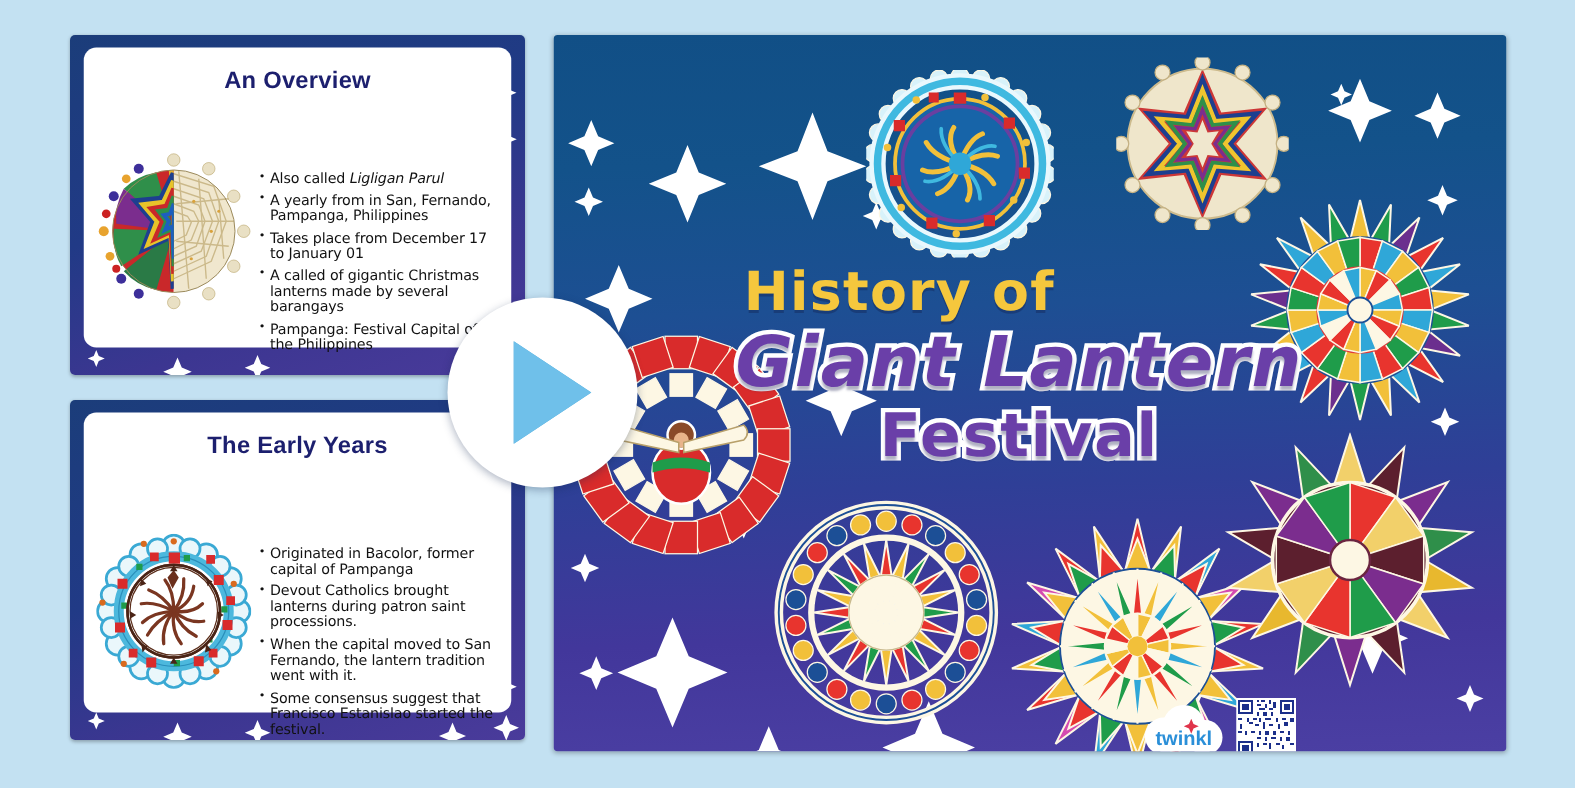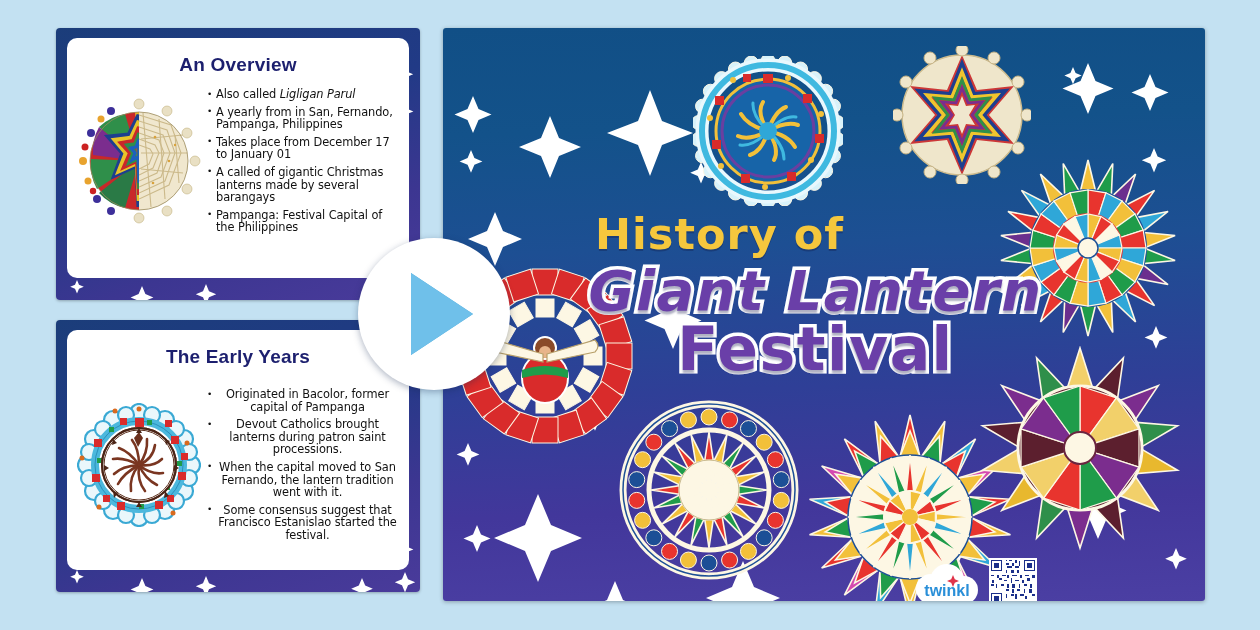--- a/index.html
+++ b/index.html
@@ -33,21 +33,21 @@
     text-align: center;
     color: #1c1f6e;
     font-weight: bold;
     font-size: 19px;
     letter-spacing: .2px;
     margin-top: 16px;
   }
   .thumb-body { display: flex; padding: 8px 10px 0 8px; gap: 4px; }
   .thumb-art { width: 128px; flex: 0 0 128px; display:flex; align-items:center; justify-content:center; }
   .thumb-art svg { display:block; }
-  .thumb-list { flex: 1 1 auto; padding-top: 4px; }
+  .thumb-list { flex: 1 1 auto; padding-top: 4px; margin-top: 48px; }
   .thumb-list ul { list-style: none; }
   .thumb-list li {
     position: relative;
     color: #111;
     font-size: 11.4px;
     line-height: 12.6px;
     margin-bottom: 5px;
     padding-left: 9px;
     font-family: "DejaVu Sans", sans-serif;
     letter-spacing: -0.1px;
@@ -91,21 +91,21 @@
   .title-big {
     font-family: "DejaVu Sans", sans-serif;
     font-weight: bold;
     color: #6a3fa8;
     letter-spacing: 1.5px;
     -webkit-text-stroke: 7px #ffffff;
     paint-order: stroke fill;
     text-shadow: 0 3px 2px rgba(25,30,80,.35);
   }
   #title-line2 { font-size: 56px; line-height: 62px; margin-top: 2px; font-style: italic; }
-  #title-line3 { font-size: 60px; line-height: 58px; margin-top: -2px; }
+  #title-line3 { font-size: 48px; line-height: 58px; margin-top: -2px; }
 
   
   #play-button {
     position: absolute;
     left: 358px; top: 238px;
     width: 152px; height: 152px;
     border-radius: 50%;
     background: #ffffff;
     box-shadow: 0 2px 7px rgba(20,40,80,.35);
     z-index: 20;
@@ -243,21 +243,21 @@
       <path d="M20 72 l2.2 5.2 5.2 2.2 -5.2 2.2 -2.2 5.2 -2.2 -5.2 -5.2 -2.2 5.2 -2.2z" fill="#fff"></path>
       <path d="M21 250 l2.0 4.8 4.8 2.0 -4.8 2.0 -2.0 4.8 -2.0 -4.8 -4.8 -2.0 4.8 -2.0z" fill="#fff"></path>
       <path d="M350 222 l2.2 5.2 5.2 2.2 -5.2 2.2 -2.2 5.2 -2.2 -5.2 -5.2 -2.2 5.2 -2.2z" fill="#fff"></path>
       <path d="M349 252 l3.0 7.2 7.2 3.0 -7.2 3.0 -3.0 7.2 -3.0 -7.2 -7.2 -3.0 7.2 -3.0z" fill="#fff"></path>
       <path d="M86 258 l3.4 8.0 8.0 3.4 -8.0 3.4 -3.4 8.0 -3.4 -8.0 -8.0 -3.4 8.0 -3.4z" fill="#fff"></path>
       <path d="M150 256 l3.0 7.2 7.2 3.0 -7.2 3.0 -3.0 7.2 -3.0 -7.2 -7.2 -3.0 7.2 -3.0z" fill="#fff"></path>
       <path d="M306 258 l3.2 7.6 7.6 3.2 -7.6 3.2 -3.2 7.6 -3.2 -7.6 -7.6 -3.2 7.6 -3.2z" fill="#fff"></path>
     </svg>
     <div class="thumb-card">
       <div class="thumb-title">The Early Years</div>
-      <div class="thumb-body" style="padding-top:16px;text-align:center;">
+      <div class="thumb-body" style="padding-top:16px;">
         <div class="thumb-art">
           <svg width="124" height="124" viewBox="0 0 124 124">
             <g id="outerloops" fill="#eaf7fb" stroke="#3aa9d4" stroke-width="2.2">
               <circle cx="62" cy="10" r="9"></circle>
                 <circle cx="88" cy="17" r="9"></circle>
               <circle cx="107" cy="36" r="9"></circle>
                 <circle cx="114" cy="62" r="9"></circle>
               <circle cx="107" cy="88" r="9"></circle>
                 <circle cx="88" cy="107" r="9"></circle>
               <circle cx="62" cy="114" r="9"></circle>

